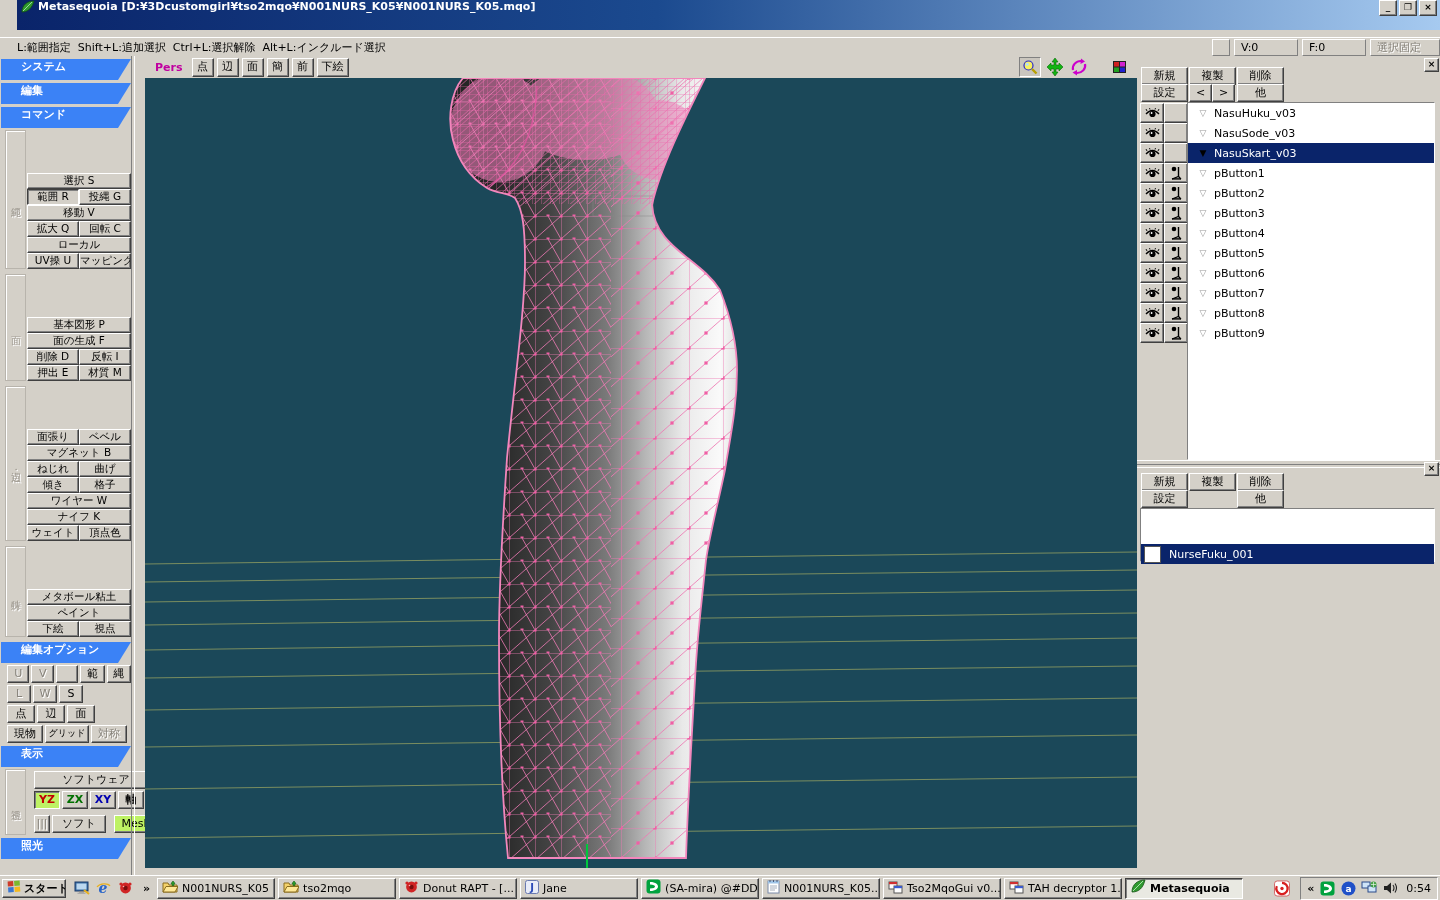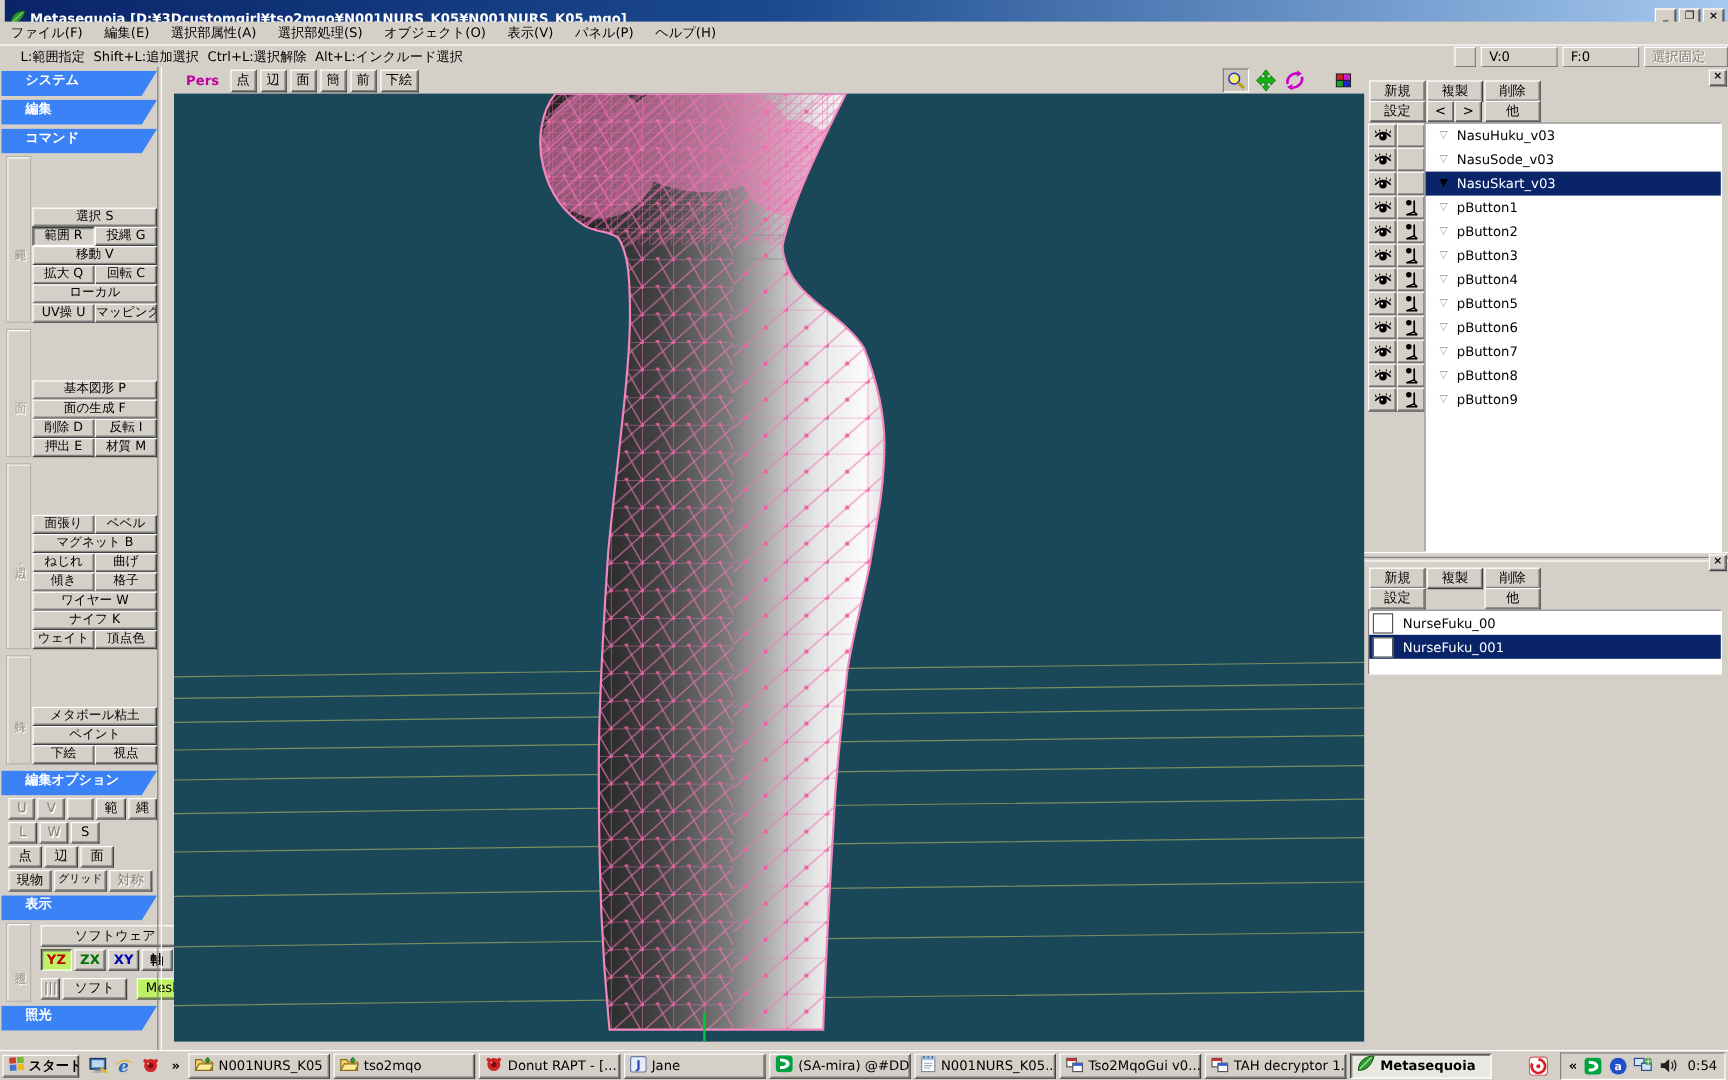--- a/index.html
+++ b/index.html
@@ -1,21 +1,21 @@
 <!DOCTYPE html>
 <html><head>
 <meta charset="utf-8">
 <style>
   html,body{margin:0;padding:0;}
   .app{position:relative;width:1440px;height:900px;background:#d4d0c8;overflow:hidden;
        font-family:"DejaVu Sans","Liberation Sans",sans-serif;font-size:11px;color:#000;}
   
-  .titlebar{position:absolute;left:4px;top:0;right:0;height:30px;
+  .titlebar{position:absolute;left:17px;top:0;right:0;height:30px;
     background:linear-gradient(90deg,#0a246a 0%,#1b4a8f 45%,#a6caf0 100%);
-    display:flex;align-items:center;padding:0 2px;color:#fff;font-weight:bold;}
+    display:flex;align-items:flex-start;padding:0 2px;color:#fff;font-weight:bold;}
   .app-ico{width:15px;height:14px;margin:0 3px 0 1px;display:inline-block;}
   .title-text{flex:1;white-space:nowrap;overflow:hidden;font-size:11px;}
   .winbtns{display:flex;gap:2px;margin-right:1px;}
   .wbtn{width:16px;height:14px;background:#d4d0c8;color:#000;font-weight:bold;font-size:9px;
     text-align:center;line-height:13px;border:1px solid;border-color:#fff #404040 #404040 #fff;
     box-shadow:inset -1px -1px 0 #808080;}
   
   .menubar{position:absolute;left:0;top:18px;right:0;height:19px;display:flex;align-items:center;background:#d4d0c8;}
   .menu-item{padding:2px 9px;white-space:nowrap;}
   .hintbar{position:absolute;left:0;top:37px;right:0;height:19px;background:#d4d0c8;border-top:1px solid #fff;
@@ -66,21 +66,21 @@
   .close-x{position:absolute;width:13px;height:12px;font-size:9px;line-height:11px;font-weight:bold;text-align:center;
     background:#d4d0c8;border:1px solid;border-color:#fff #404040 #404040 #fff;box-shadow:inset -1px -1px 0 #808080;}
   .list-white{position:absolute;background:#fff;border:1px solid;border-color:#808080 #fff #fff #808080;}
   .obj-row{height:20px;display:flex;align-items:center;white-space:nowrap;overflow:hidden;}
   .obj-row.sel{background:#0a246a;color:#fff;}
   .tri{width:14px;text-align:center;margin:0 4px 0 8px;font-size:9px;color:#9a9a9a;}
   .obj-row.sel .tri{color:#000;}
   .sbtn{position:absolute;width:22px;height:18px;background:#d4d0c8;border:1px solid;border-color:#fff #404040 #404040 #fff;
     box-shadow:inset -1px -1px 0 #808080;display:flex;align-items:center;justify-content:center;}
   .mat-row{height:20px;display:flex;align-items:center;white-space:nowrap;}
-  .mat-row.sel{background:#0a246a;color:#fff;}
+  .mat-row.sel{background:#0a246a;color:#fff;margin-top:35px;}
   .swatch{width:15px;height:15px;background:#fff;border:1px solid #555;margin:0 8px 0 3px;}
   .splitter{position:absolute;left:0;right:0;height:10px;border-top:1px solid #fff;}
   .splitter .ridge{margin-top:3px;height:2px;border-top:1px solid #808080;border-bottom:1px solid #fff;}
   
   .taskbar{position:absolute;left:0;bottom:0;width:1440px;height:25px;background:#d4d0c8;border-top:1px solid #fff;
     display:flex;align-items:center;gap:3px;padding:0 2px;box-sizing:border-box;}
   .start-btn{width:64px;height:19px;display:flex;align-items:center;gap:3px;padding:0 4px;font-weight:bold;box-sizing:border-box;}
   .ql{display:flex;align-items:center;gap:5px;margin:0 4px;}
   .qli{width:17px;height:17px;display:inline-flex;align-items:center;justify-content:center;}
   .ovf{font-weight:bold;margin:0 4px 0 2px;}
@@ -110,30 +110,20 @@
         </svg>
     </span>
     <span class="title-text">Metasequoia [D:¥3Dcustomgirl¥tso2mqo¥N001NURS_K05¥N001NURS_K05.mqo]</span>
     <span class="winbtns" id="winbtns">
         <span class="wbtn">_</span>
         <span class="wbtn">❐</span>
         <span class="wbtn">×</span>
       </span>
   </div>
 
-  <div class="menubar" id="menubar">
-      <span class="menu-item">ファイル(F)</span>
-      <span class="menu-item">編集(E)</span>
-      <span class="menu-item">選択部属性(A)</span>
-      <span class="menu-item">選択部処理(S)</span>
-      <span class="menu-item">オブジェクト(O)</span>
-      <span class="menu-item">表示(V)</span>
-      <span class="menu-item">パネル(P)</span>
-      <span class="menu-item">ヘルプ(H)</span>
-    </div>
 
   <div class="hintbar">
     <span class="hint-text">L:範囲指定  Shift+L:追加選択  Ctrl+L:選択解除  Alt+L:インクルード選択</span>
     <span class="status-cells">
       <span class="scell empty"></span>
       <span class="scell">V:0</span>
       <span class="scell">F:0</span>
       <span class="scell dis">選択固定</span>
     </span>
   </div>
@@ -639,24 +629,20 @@
     <div id="mat-row1">
         <div class="btn rp-btn" style="left: 4px; width: 45px; top: 417px;">新規</div>
         <div class="btn rp-btn" style="left: 52px; width: 45px; top: 417px;">複製</div>
         <div class="btn rp-btn" style="left: 100px; width: 45px; top: 417px;">削除</div>
       </div>
     <div id="mat-row2">
         <div class="btn rp-btn" style="left: 4px; width: 45px; top: 434px;">設定</div>
         <div class="btn rp-btn" style="left: 100px; width: 45px; top: 434px;">他</div>
       </div>
     <div class="list-white" id="mat-list" style="left:3px;top:452px;width:295px;height:54px;box-sizing:border-box;">
-        <div class="mat-row">
-          <span class="swatch"></span>
-          <span>NurseFuku_00</span>
-        </div>
         <div class="mat-row sel">
           <span class="swatch"></span>
           <span>NurseFuku_001</span>
         </div>
       </div>
   </div>
 
   <div class="taskbar">
     <div class="btn start-btn">
       <span class="ico-mini">

